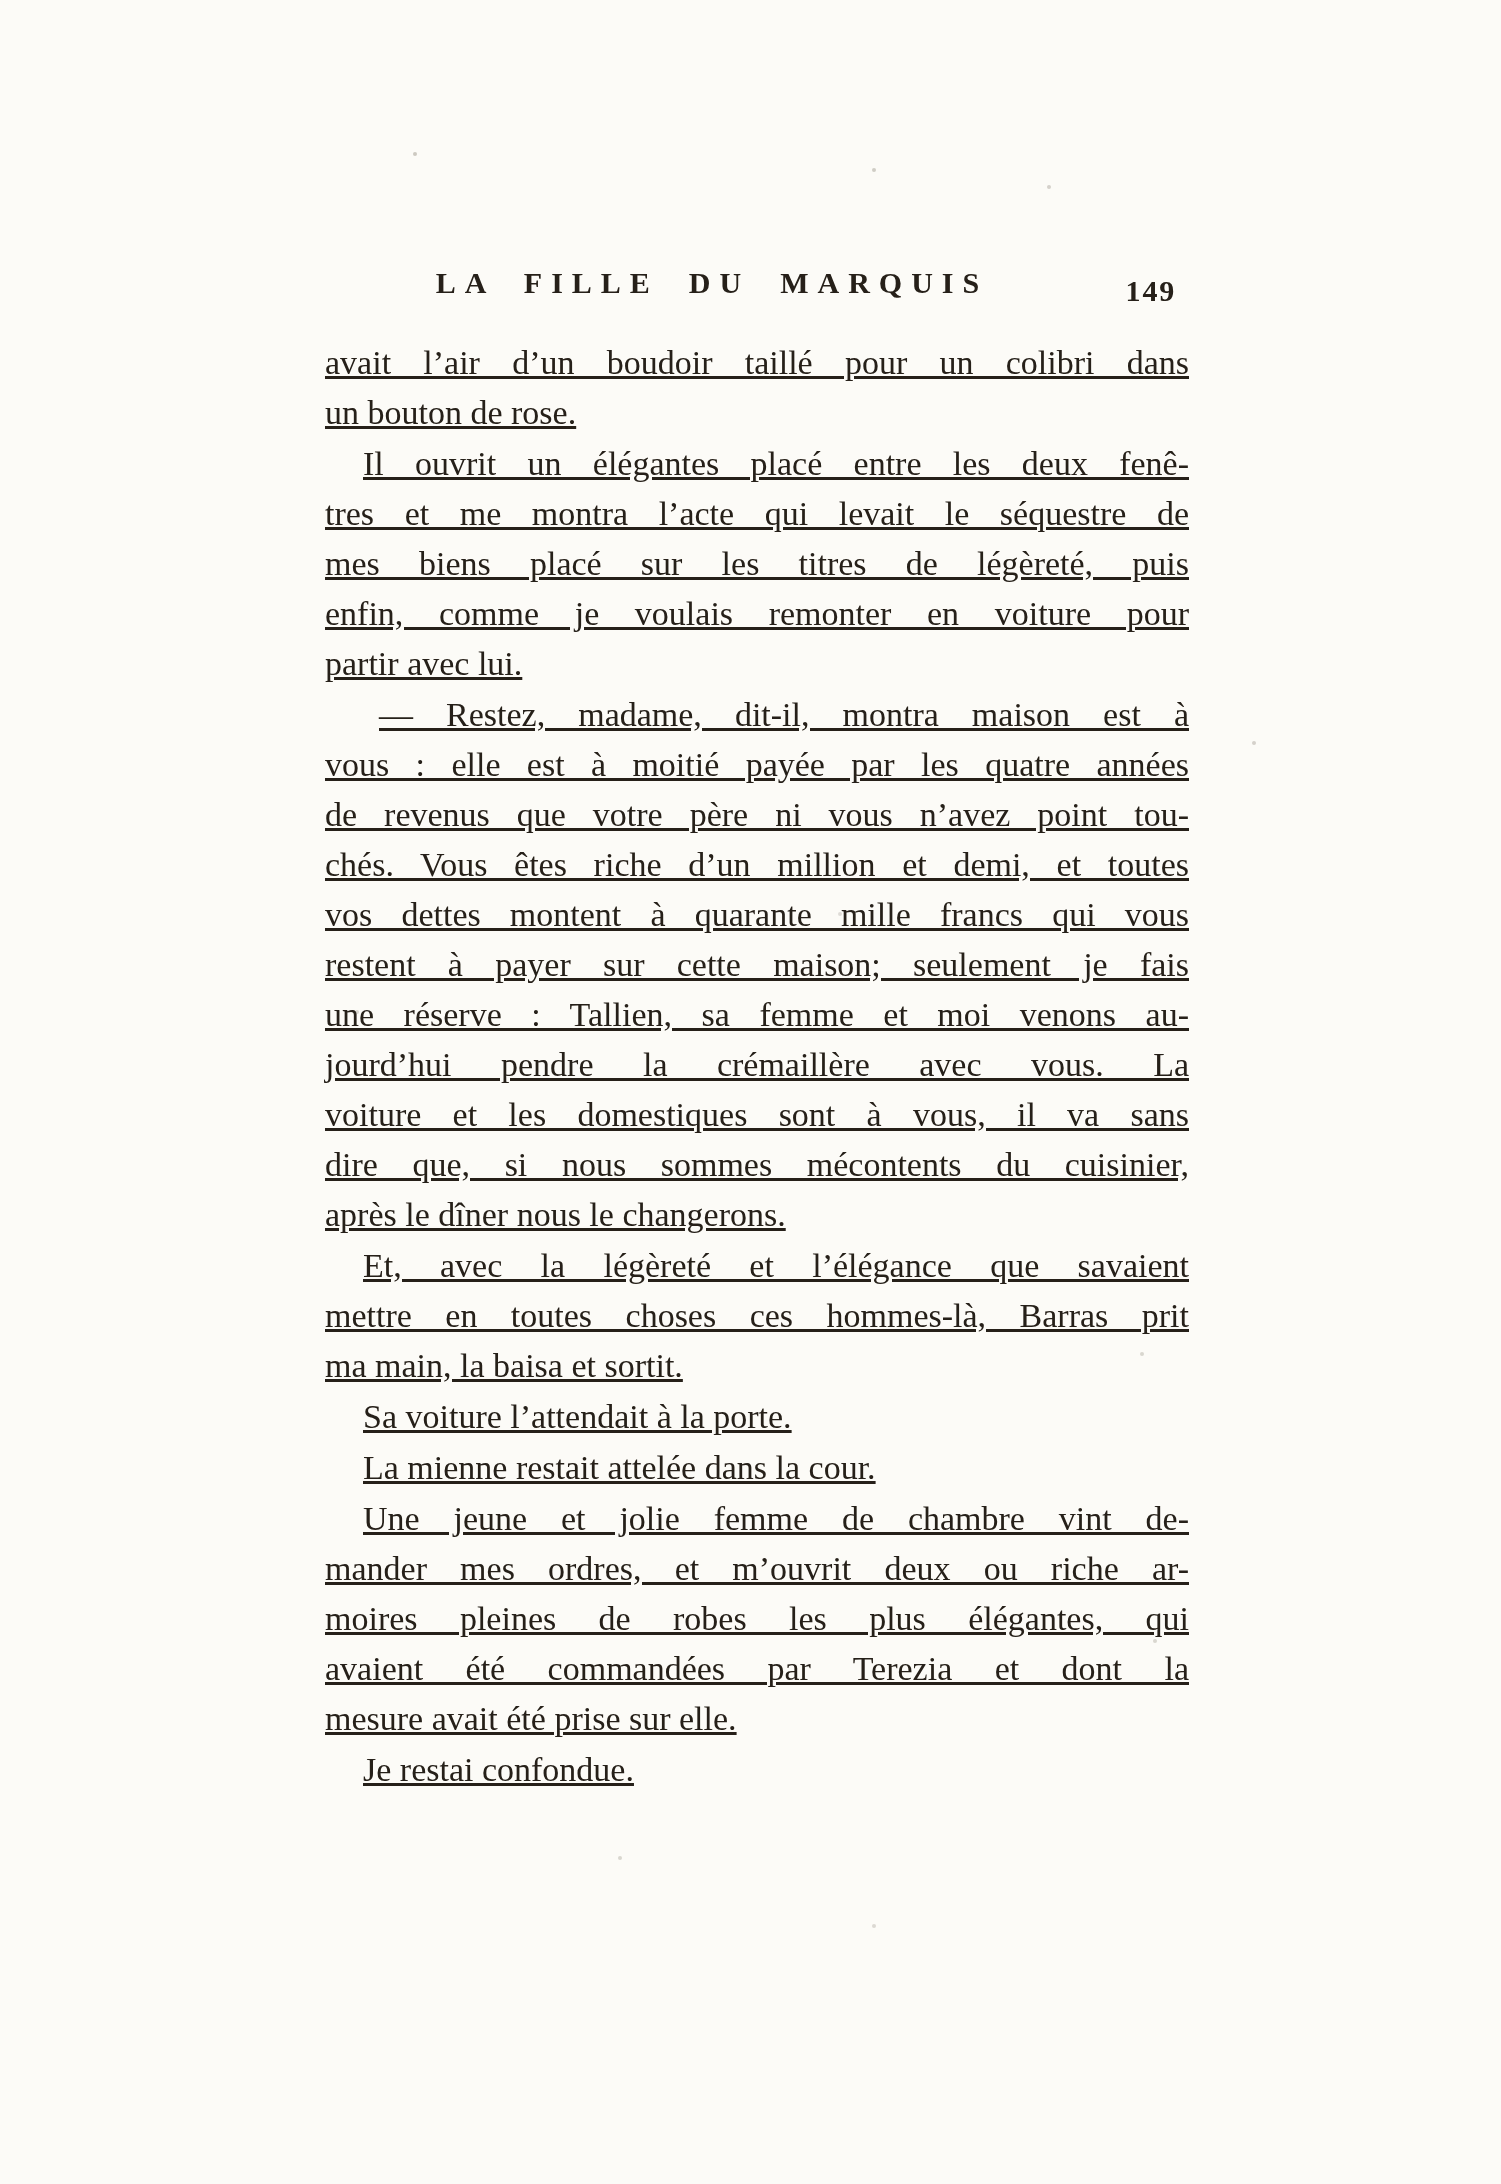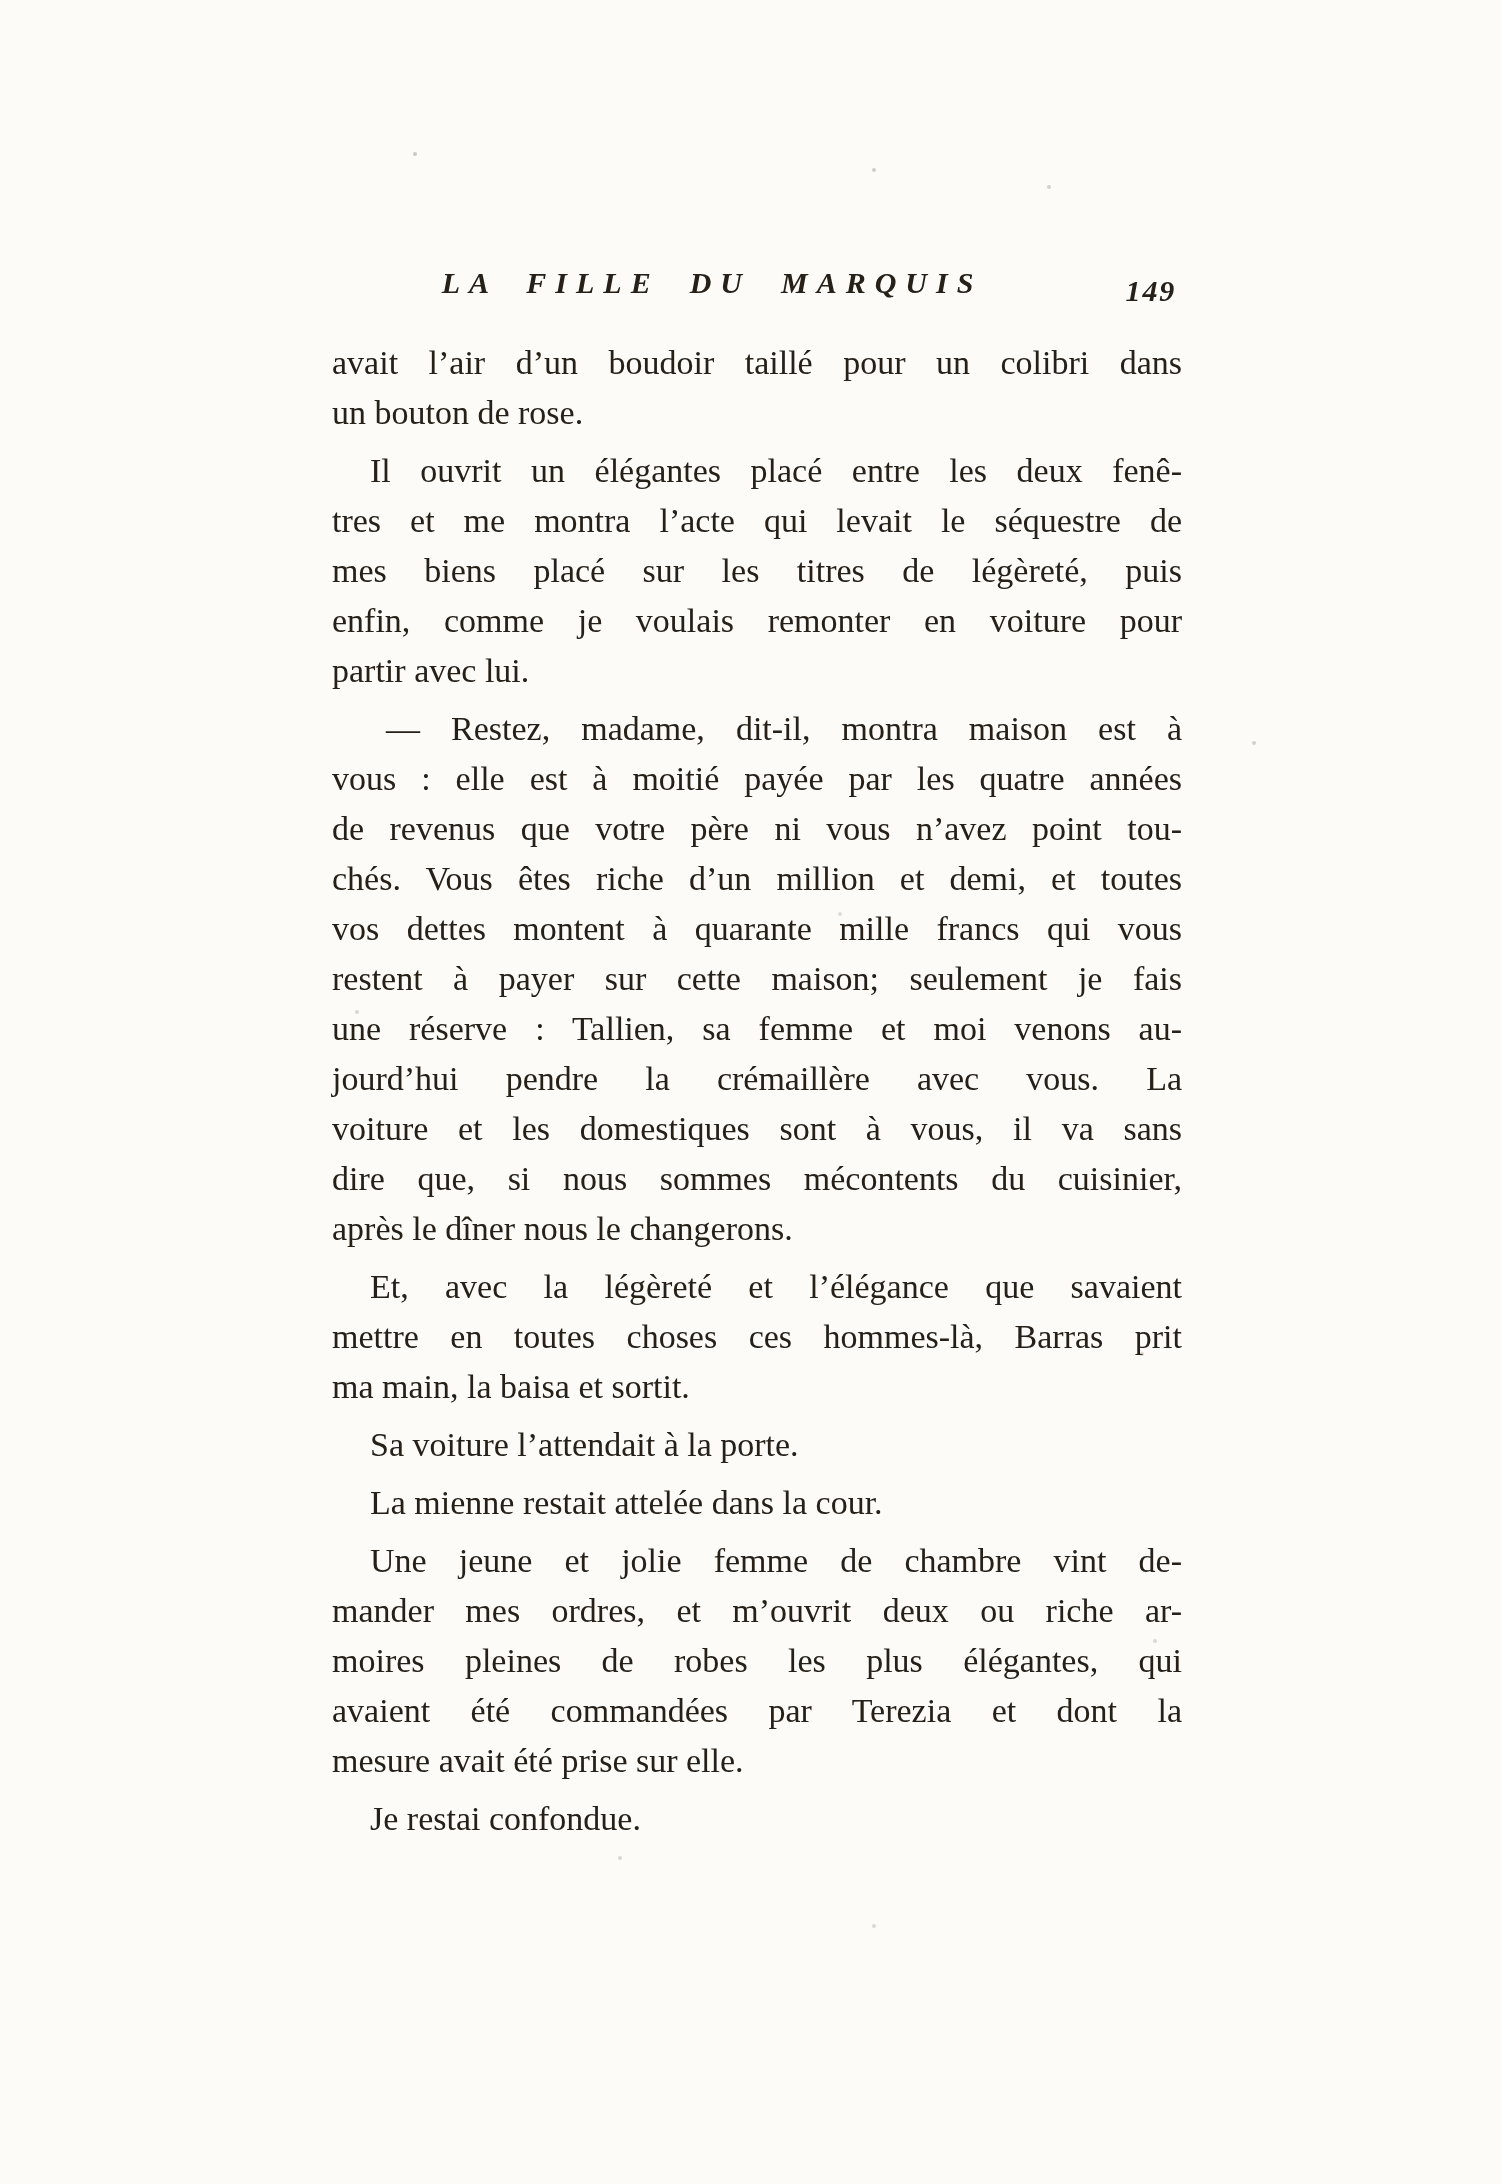--- a/index.html
+++ b/index.html
@@ -20,21 +20,20 @@
     position: absolute;
     left: 324px;
     top: 266px;
     width: 866px;
   }
 
   .running-header {
     position: relative;
     height: 42px;
     margin-bottom: 30px;
-    font-style: italic;
   }
   .running-title {
     position: absolute;
     left: 0;
     right: 90px;
     top: 0;
     text-align: center;
     font-size: 30px;
     letter-spacing: 0.30em;
     word-spacing: 0.45em;
@@ -44,22 +43,23 @@
   .page-num {
     position: absolute;
     right: 14px;
     top: 8px;
     font-size: 30px;
     letter-spacing: 0.06em;
     font-weight: 600;
   }
 
   .para {
-    margin: 8px;
+    margin: 1px;
     padding: 0;
+    text-decoration: underline;
   }
   .line {
     font-size: 34px;
     line-height: 50px;
     height: 50px;
     text-align: justify;
     text-align-last: justify;
     -moz-text-align-last: justify;
   }
   .line.last {

